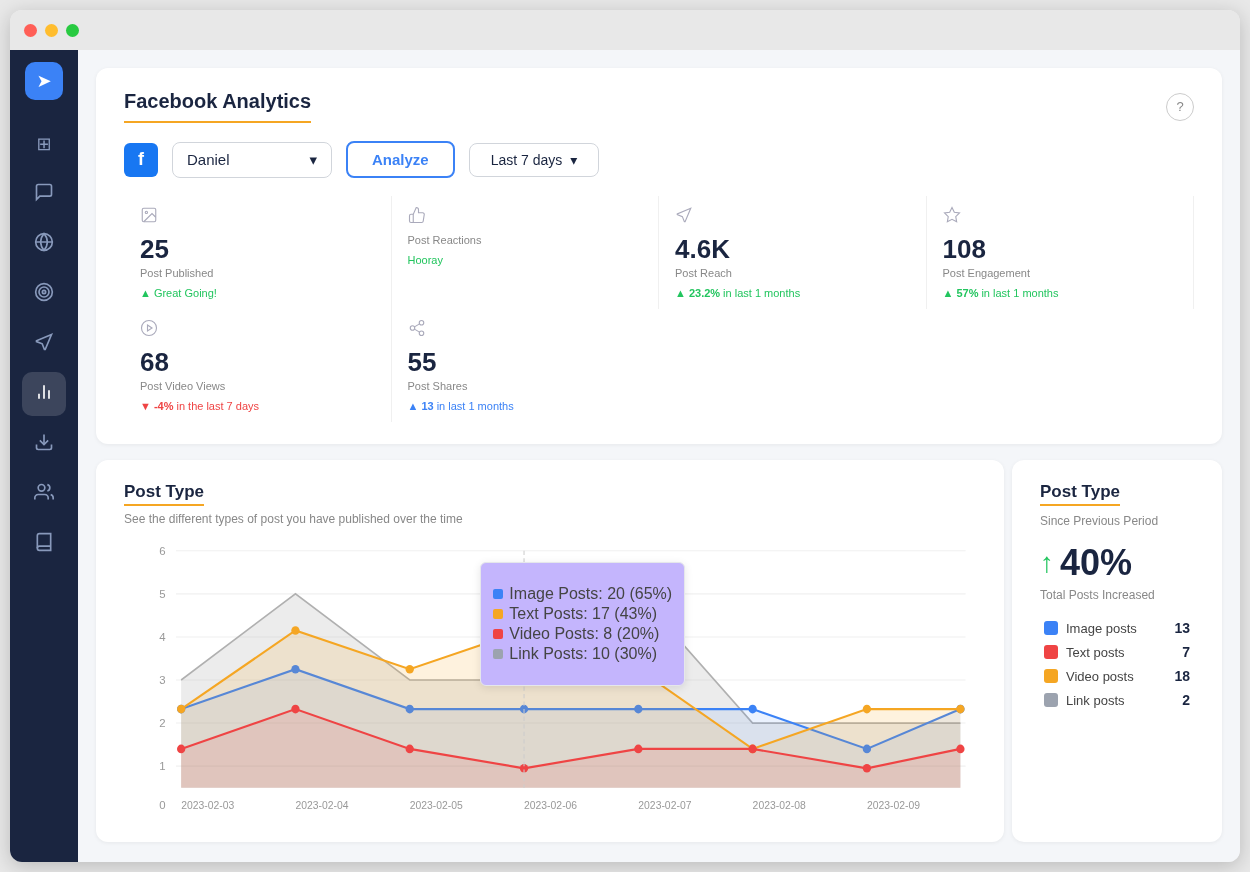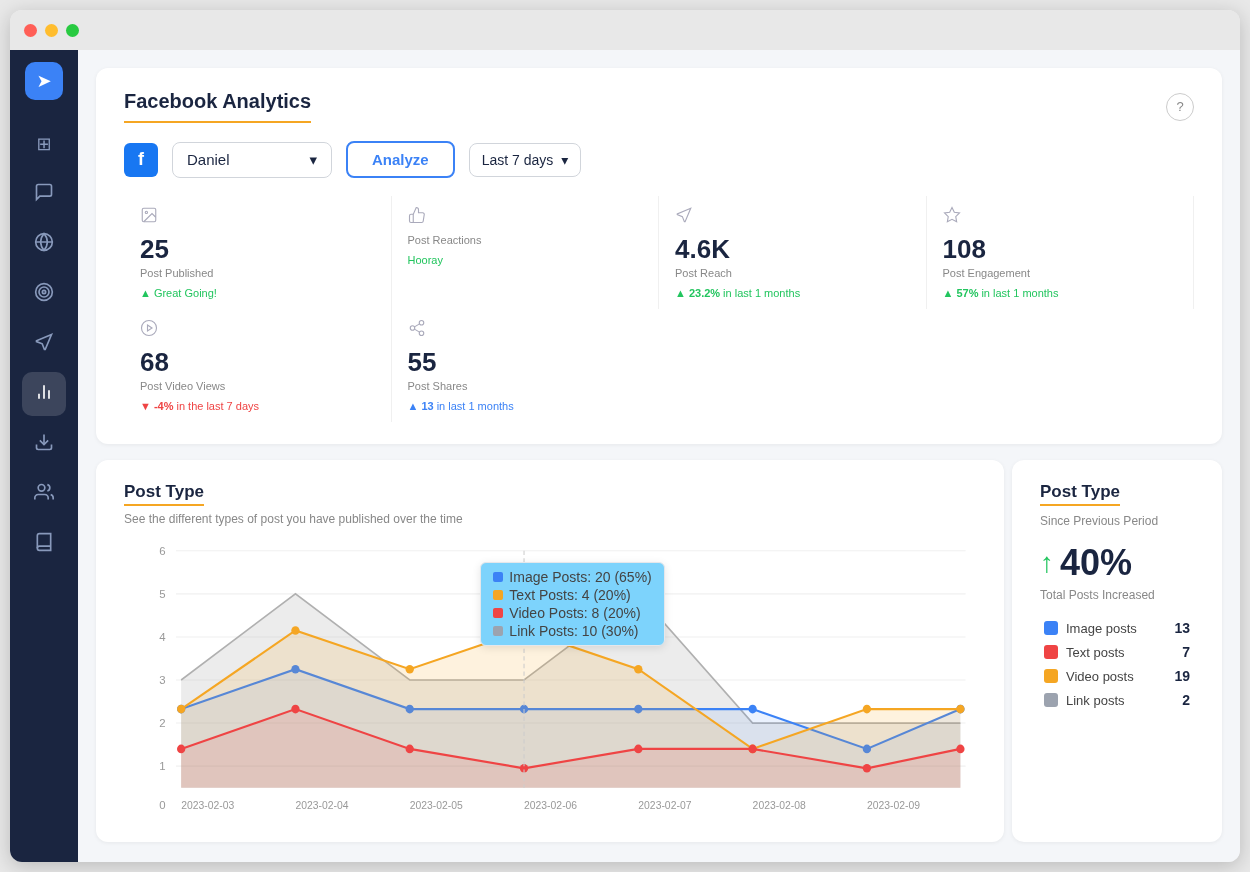--- a/index.html
+++ b/index.html
@@ -157,21 +157,21 @@
     .date-info {
       margin-left: auto;
       text-align: right;
       font-size: 12px;
       color: #888;
       line-height: 1.5;
     }
     .period-select {
       border: 1.5px solid #d1d5db;
       border-radius: 8px;
-      padding: 8px 12px;
+      padding: 8px 21px;
       font-size: 14px;
       color: #1a2540;
       background: white;
       cursor: pointer;
       display: flex; align-items: flex-end; gap: 8px;
     }
     
     .tabs {
       display: flex;
       gap: 0;
@@ -239,25 +239,25 @@
     .chart-area {
       position: relative;
       height: 280px;
     }
     
     .chart-tooltip {
       position: absolute;
       top: 20px;
       left: 50%;
       transform: translateX(-10px);
-      background: #7dd3fc;
+      background: #c4b5fd;
       border: 1px solid #e5e7eb;
       border-radius: 6px;
-      padding: 4px 12px;
-      font-size: 14px;
+      padding: 20px 12px;
+      font-size: 16px;
       color: #444;
       box-shadow: 0 2px 8px rgba(0,0,0,0.1);
       z-index: 10;
     }
     .tooltip-row {
       display: flex; align-items: center; gap: 6px; margin: 2px 0;
     }
     .tooltip-dot {
       width: 10px; height: 10px; border-radius: 2px; flex-shrink: 0;
     }
@@ -568,21 +568,21 @@
             </svg>
 
             
             <div class="chart-tooltip" style="left:43%;top:8%;">
               <div class="tooltip-row">
                 <div class="tooltip-dot" style="background:#3b82f6;"></div>
                 <span>Image Posts: 20 (65%)</span>
               </div>
               <div class="tooltip-row">
                 <div class="tooltip-dot" style="background:#f5a623;"></div>
-                <span>Text Posts: 4 (20%)</span>
+                <span>Text Posts: 17 (43%)</span>
               </div>
               <div class="tooltip-row">
                 <div class="tooltip-dot" style="background:#ef4444;"></div>
                 <span>Video Posts: 8 (20%)</span>
               </div>
               <div class="tooltip-row">
                 <div class="tooltip-dot" style="background:#9ca3af;"></div>
                 <span>Link Posts: 10 (30%)</span>
               </div>
             </div>
@@ -610,21 +610,21 @@
               <div class="post-type-dot" style="background:#ef4444;"></div>
               <span>Text posts</span>
             </div>
             <span class="post-type-count">7</span>
           </div>
           <div class="post-type-row">
             <div class="post-type-left">
               <div class="post-type-dot" style="background:#f5a623;"></div>
               <span>Video posts</span>
             </div>
-            <span class="post-type-count">19</span>
+            <span class="post-type-count">18</span>
           </div>
           <div class="post-type-row">
             <div class="post-type-left">
               <div class="post-type-dot" style="background:#9ca3af;"></div>
               <span>Link posts</span>
             </div>
             <span class="post-type-count">2</span>
           </div>
         </div>
       </div>

